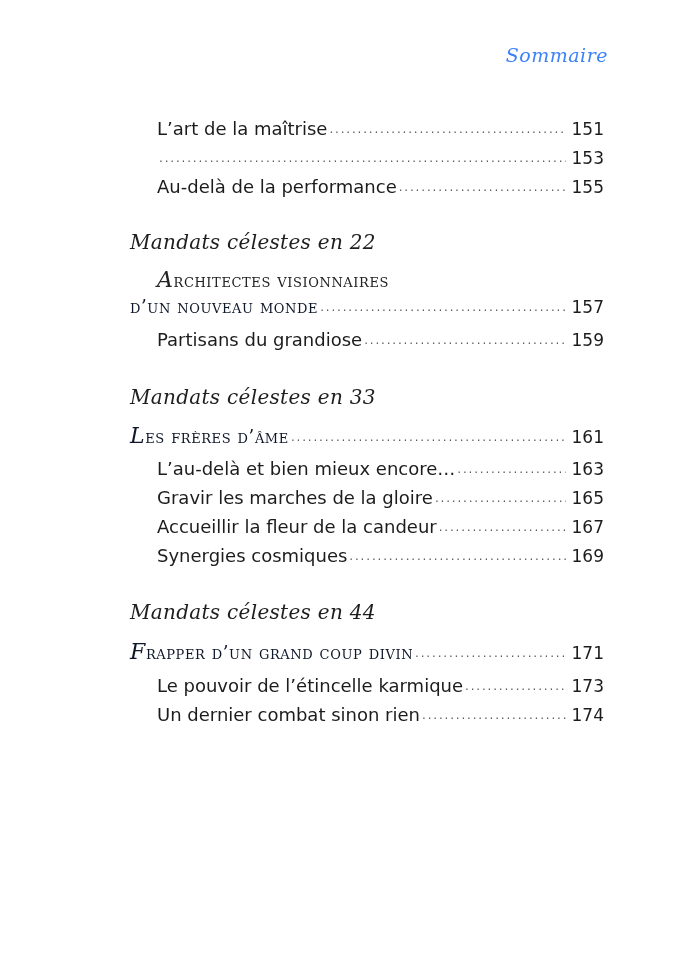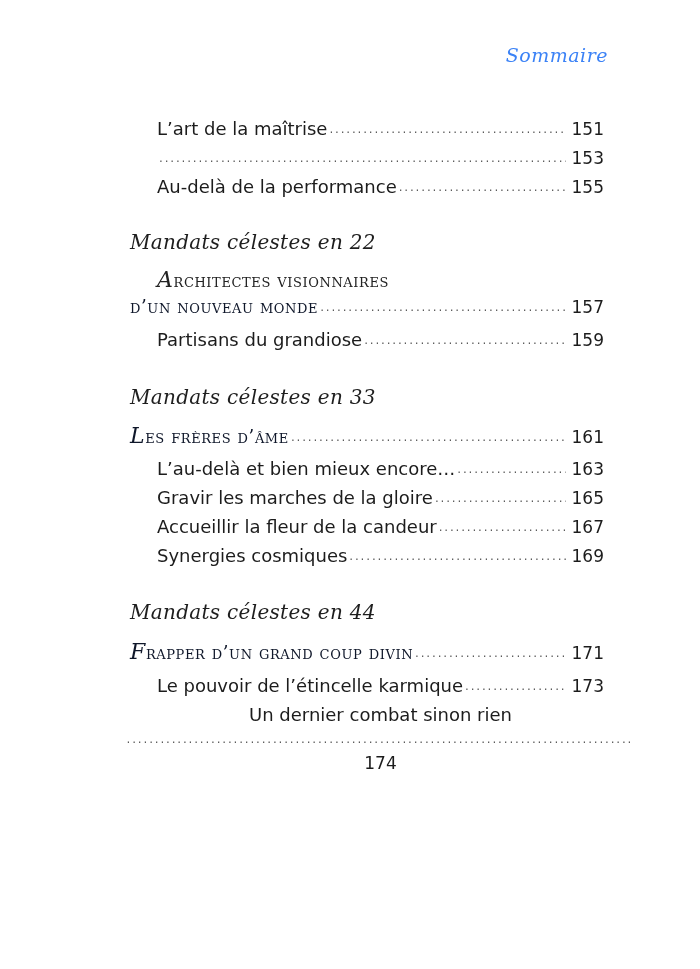--- a/index.html
+++ b/index.html
@@ -170,19 +170,19 @@
   <div class="entry chapter" style="top:640px;">
     <span class="title"><span class="drop">F</span><span>rapper d’un grand coup divin</span></span>
     <span class="leader"></span>
     <span class="page">171</span>
   </div>
   <div class="entry sub" style="top:674px;">
     <span class="title">Le pouvoir de l’étincelle karmique</span>
     <span class="leader"></span>
     <span class="page">173</span>
   </div>
-  <div class="entry sub" style="top:703px;flex-direction:column;">
+  <div class="entry sub" style="top:703px;">
     <span class="title">Un dernier combat sinon rien</span>
     <span class="leader"></span>
     <span class="page">174</span>
   </div>
 
 </div>
 
 </body></html>

